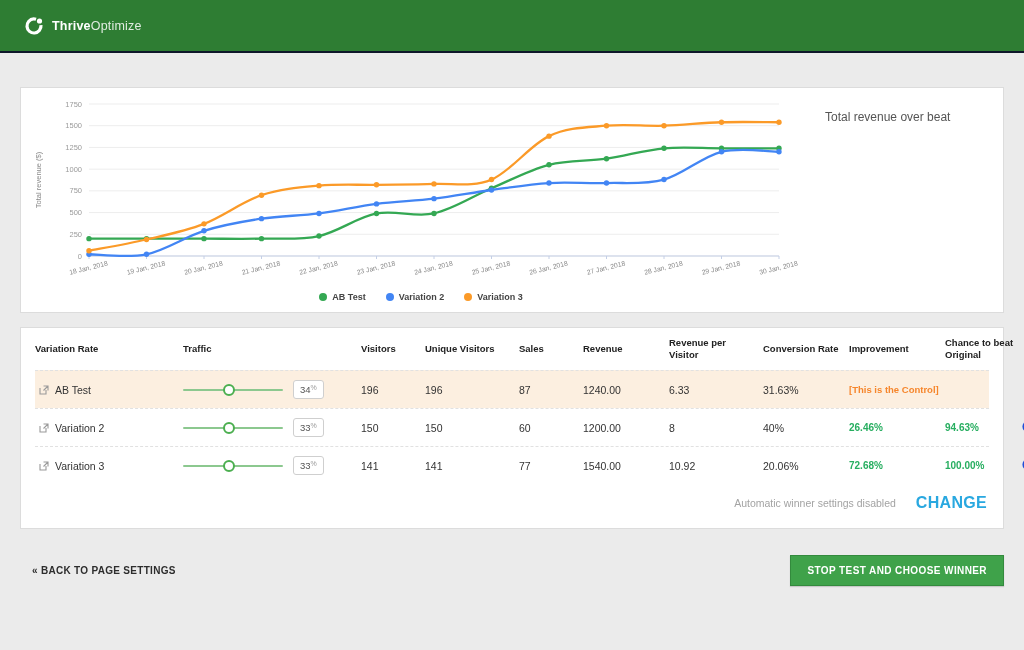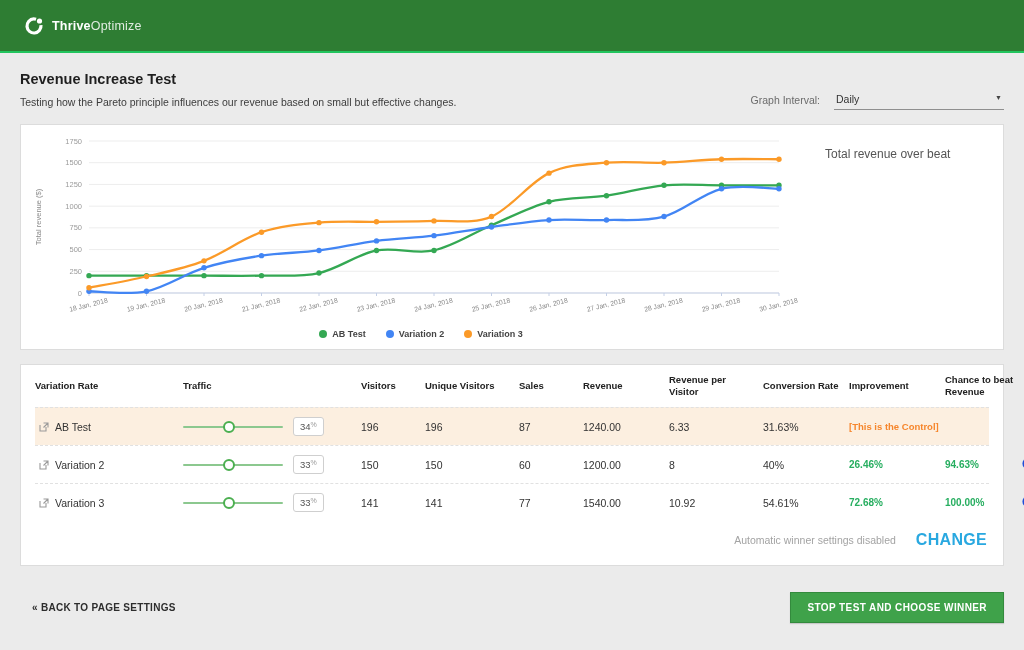--- a/index.html
+++ b/index.html
@@ -1,20 +1,20 @@
 <!DOCTYPE html>
 <html><head>
 <meta charset="utf-8">
 <style>
   * { margin:0; padding:0; box-sizing:border-box; }
   html,body { width:1024px; height:650px; }
   body { font-family:"Liberation Sans", sans-serif; background:#ebebeb; overflow:hidden; }
 
   
-  .topbar { height:53px; background:#2e7d33; border-bottom:2px solid #22c55e;
+  .topbar { height:53px; background:#2e7d33; border-bottom:2px solid #0f172a;
             display:flex; align-items:center; padding-left:24px; }
   .brand { display:flex; align-items:center; gap:8px; }
   .brand-icon { width:20px; height:20px; }
   .brand-text { color:#fff; font-size:12.5px; letter-spacing:.2px; }
   .brand-text b { font-weight:bold; }
   .brand-text span.light { font-weight:normal; opacity:.85; }
 
   
   .content { padding:18px 20px 0 20px; }
   .titlebar { display:flex; justify-content:space-between; align-items:flex-end; }
@@ -86,33 +86,20 @@
       <circle cx="15.5" cy="5" r="2.6" fill="#ffffff"></circle>
     </svg>
     <div class="brand-text">
       <b>Thrive</b><span class="light">Optimize</span>
     </div>
   </div>
 </div>
 
 <div class="content">
 
-  <div class="titlebar">
-    <div>
-      <div class="page-title">Revenue Increase Test</div>
-      <div class="page-subtitle">Testing how the Pareto principle influences our revenue based on small but effective changes.</div>
-    </div>
-    <div class="interval-wrap">
-      <div class="interval-label">Graph Interval:</div>
-      <div class="interval-select">
-        <span>Daily</span>
-        <span class="interval-caret">▼</span>
-      </div>
-    </div>
-  </div>
 
   <div class="card chart-card">
     <div class="chart-area">
       <svg id="chart" width="780" height="192" viewBox="0 0 780 192">
           <line x1="62" y1="160" x2="752" y2="160" stroke="#ededed" stroke-width="1"></line>
           <text x="55" y="162.5" text-anchor="end" font-size="7.5" fill="#9a9a9a">0</text>
           <line x1="62" y1="138.28571428571428" x2="752" y2="138.28571428571428" stroke="#ededed" stroke-width="1"></line>
           <text x="55" y="140.78571428571428" text-anchor="end" font-size="7.5" fill="#9a9a9a">250</text>
           <line x1="62" y1="116.57142857142858" x2="752" y2="116.57142857142858" stroke="#ededed" stroke-width="1"></line>
           <text x="55" y="119.07142857142858" text-anchor="end" font-size="7.5" fill="#9a9a9a">500</text>
@@ -221,21 +208,21 @@
     <div class="trow thead" id="table-head">
         <div class="cell">Variation Rate</div>
         <div class="cell">Traffic</div>
         <div class="cell">Visitors</div>
         <div class="cell">Unique Visitors</div>
         <div class="cell">Sales</div>
         <div class="cell">Revenue</div>
         <div class="cell">Revenue per Visitor</div>
         <div class="cell">Conversion Rate</div>
         <div class="cell">Improvement</div>
-        <div class="cell">Chance to beat Revenue</div>
+        <div class="cell">Chance to beat Original</div>
       </div>
     <div id="table-body">
         <div class="trow tbody-row control">
           <div class="cell name-cell">
             <svg class="extlink-icon" viewBox="0 0 10 10">
               <path d="M1 3 L1 9 L7 9 L7 5" fill="none" stroke="#9a9a9a" stroke-width="1.1"></path>
               <path d="M4.5 1 L9 1 L9 5.5 M9 1 L4.5 5.5" fill="none" stroke="#9a9a9a" stroke-width="1.1"></path>
             </svg>
             <span>AB Test</span>
           </div>
@@ -297,21 +284,21 @@
               <div class="slider-track"></div>
               <div class="slider-handle"></div>
             </div>
             <div class="pct-box">33<span class="pct">%</span></div>
           </div>
           <div class="cell">141</div>
           <div class="cell">141</div>
           <div class="cell">77</div>
           <div class="cell">1540.00</div>
           <div class="cell">10.92</div>
-          <div class="cell">54.61%</div>
+          <div class="cell">20.06%</div>
           <div class="cell improve">72.68%</div>
           <div class="cell chance">100.00%</div>
           <div class="cell"><svg class="winner-icon" viewBox="0 0 16 16">
               <circle cx="8" cy="8" r="5.2" fill="none" stroke="#1f4fd8" stroke-width="2.6"></circle>
               <circle cx="8" cy="8" r="1.6" fill="#1f4fd8"></circle>
             </svg></div>
         </div>
       </div>
     <div class="table-footer">
       <span class="auto-winner-text">Automatic winner settings disabled</span>

